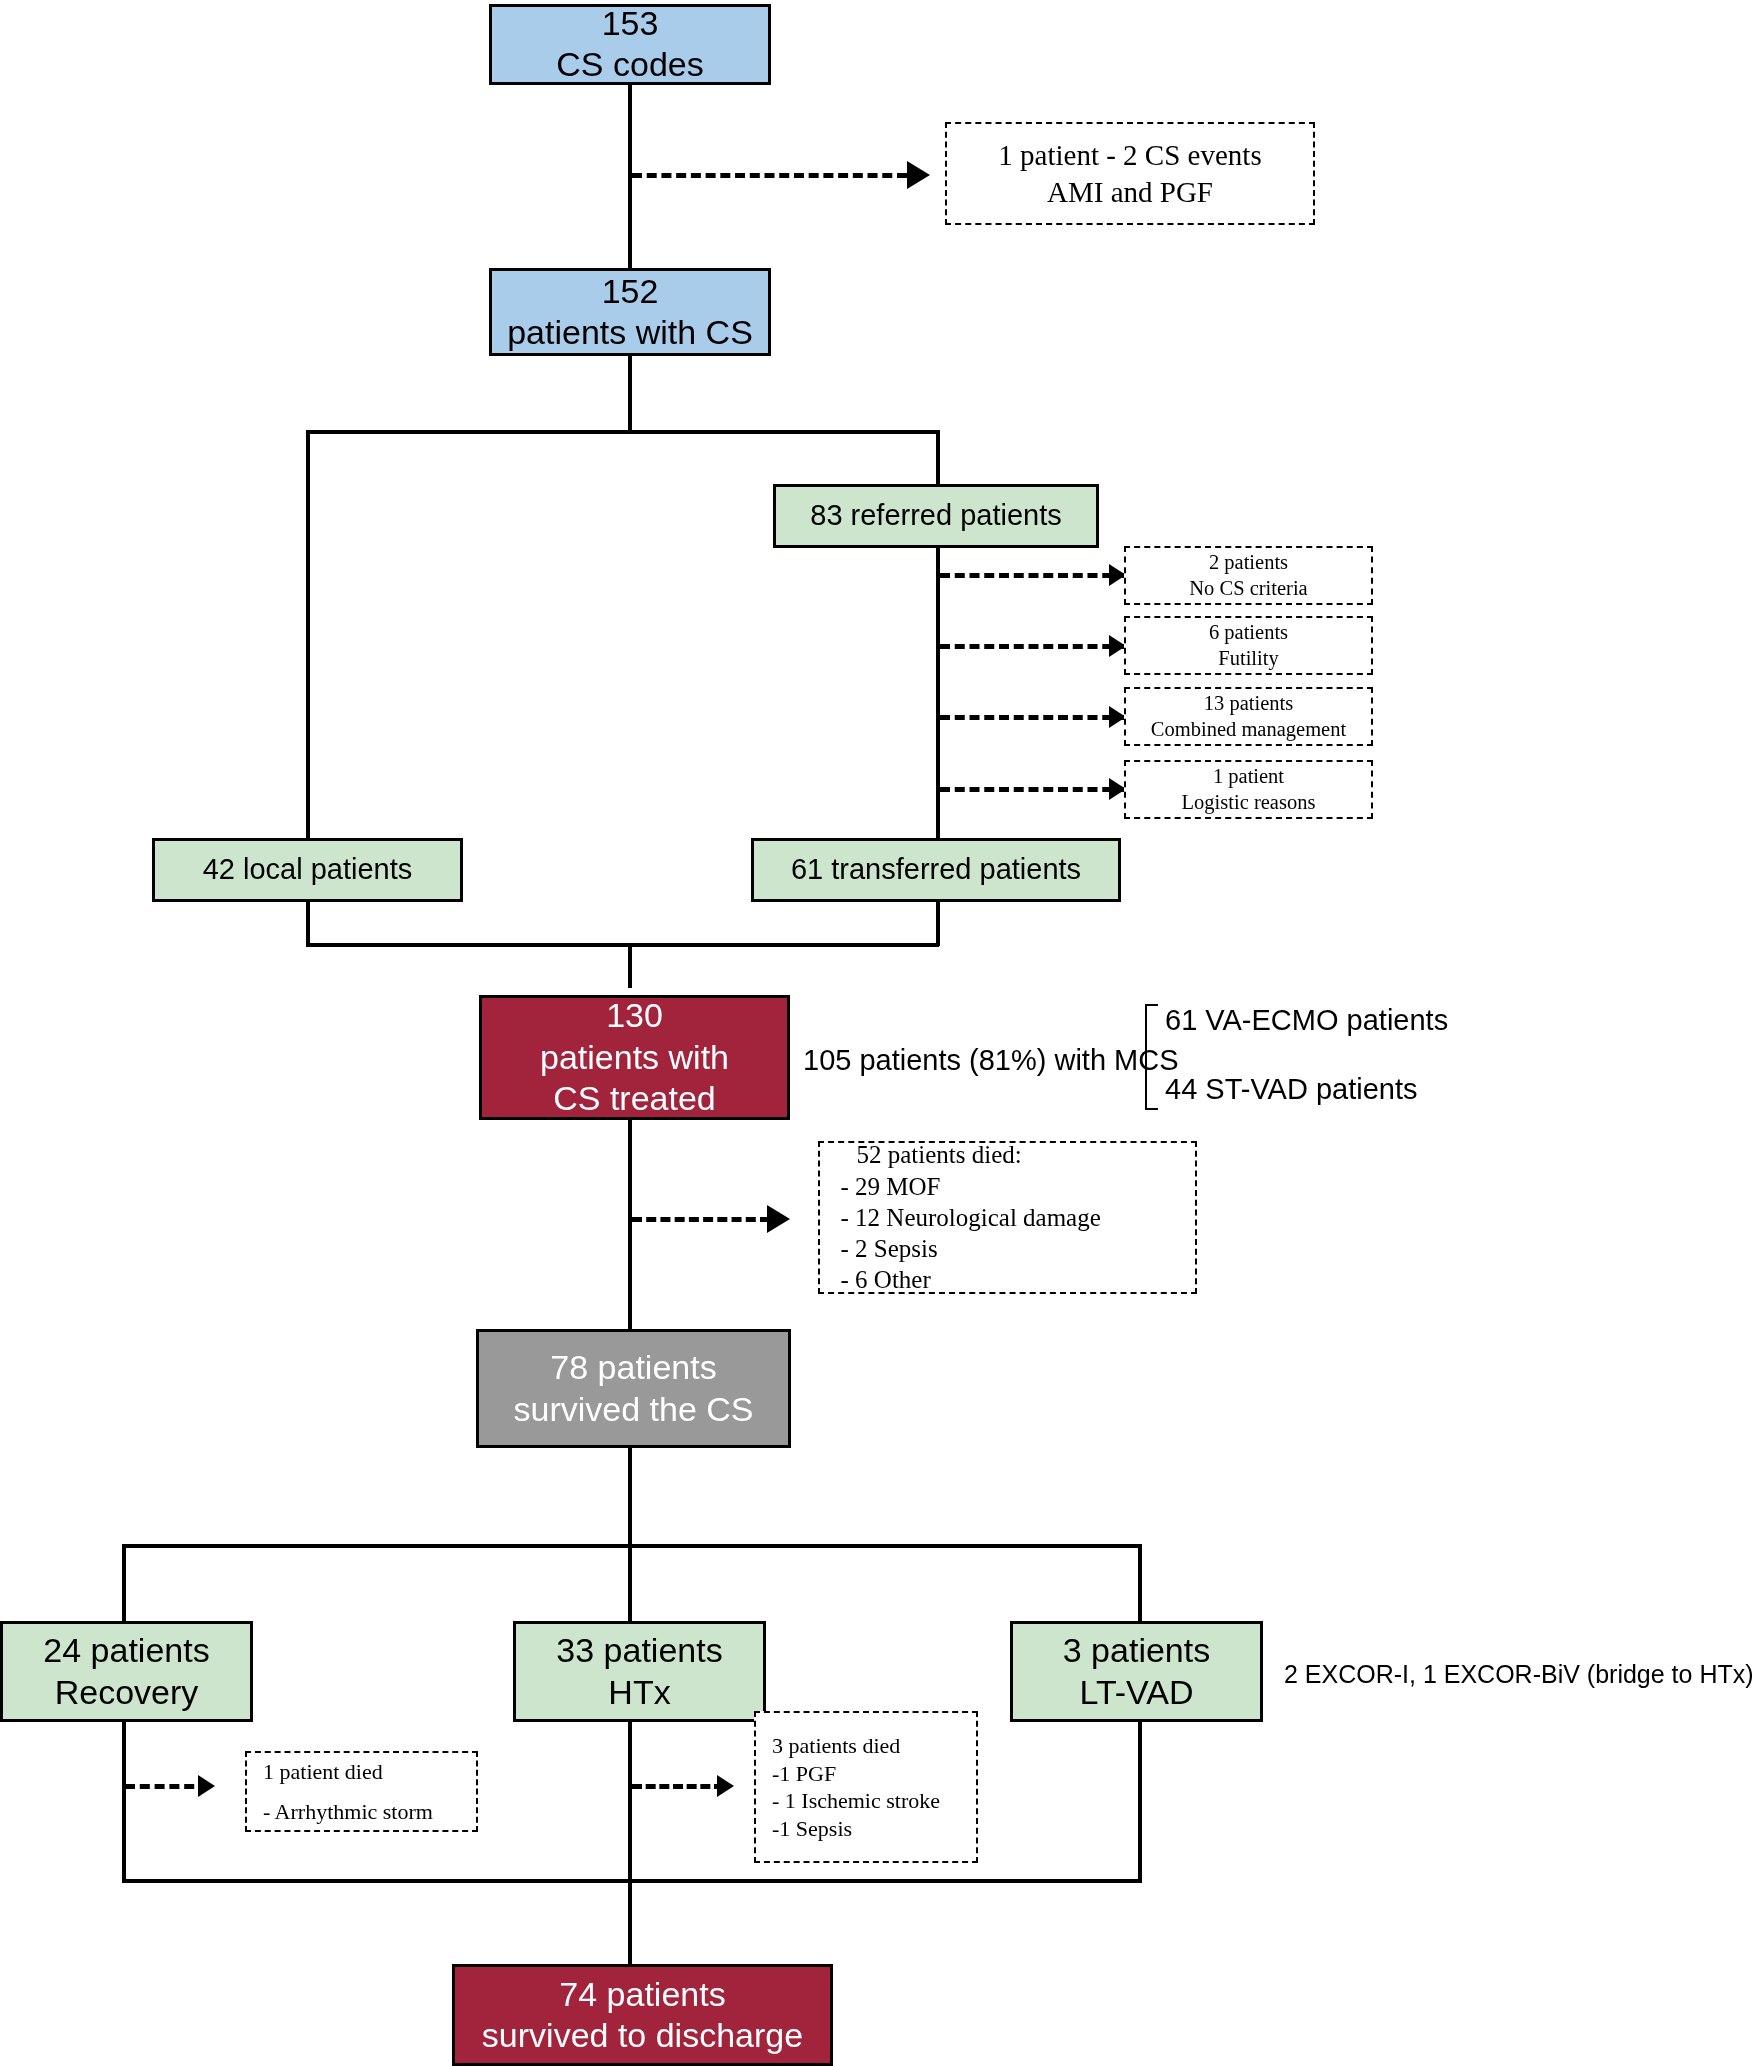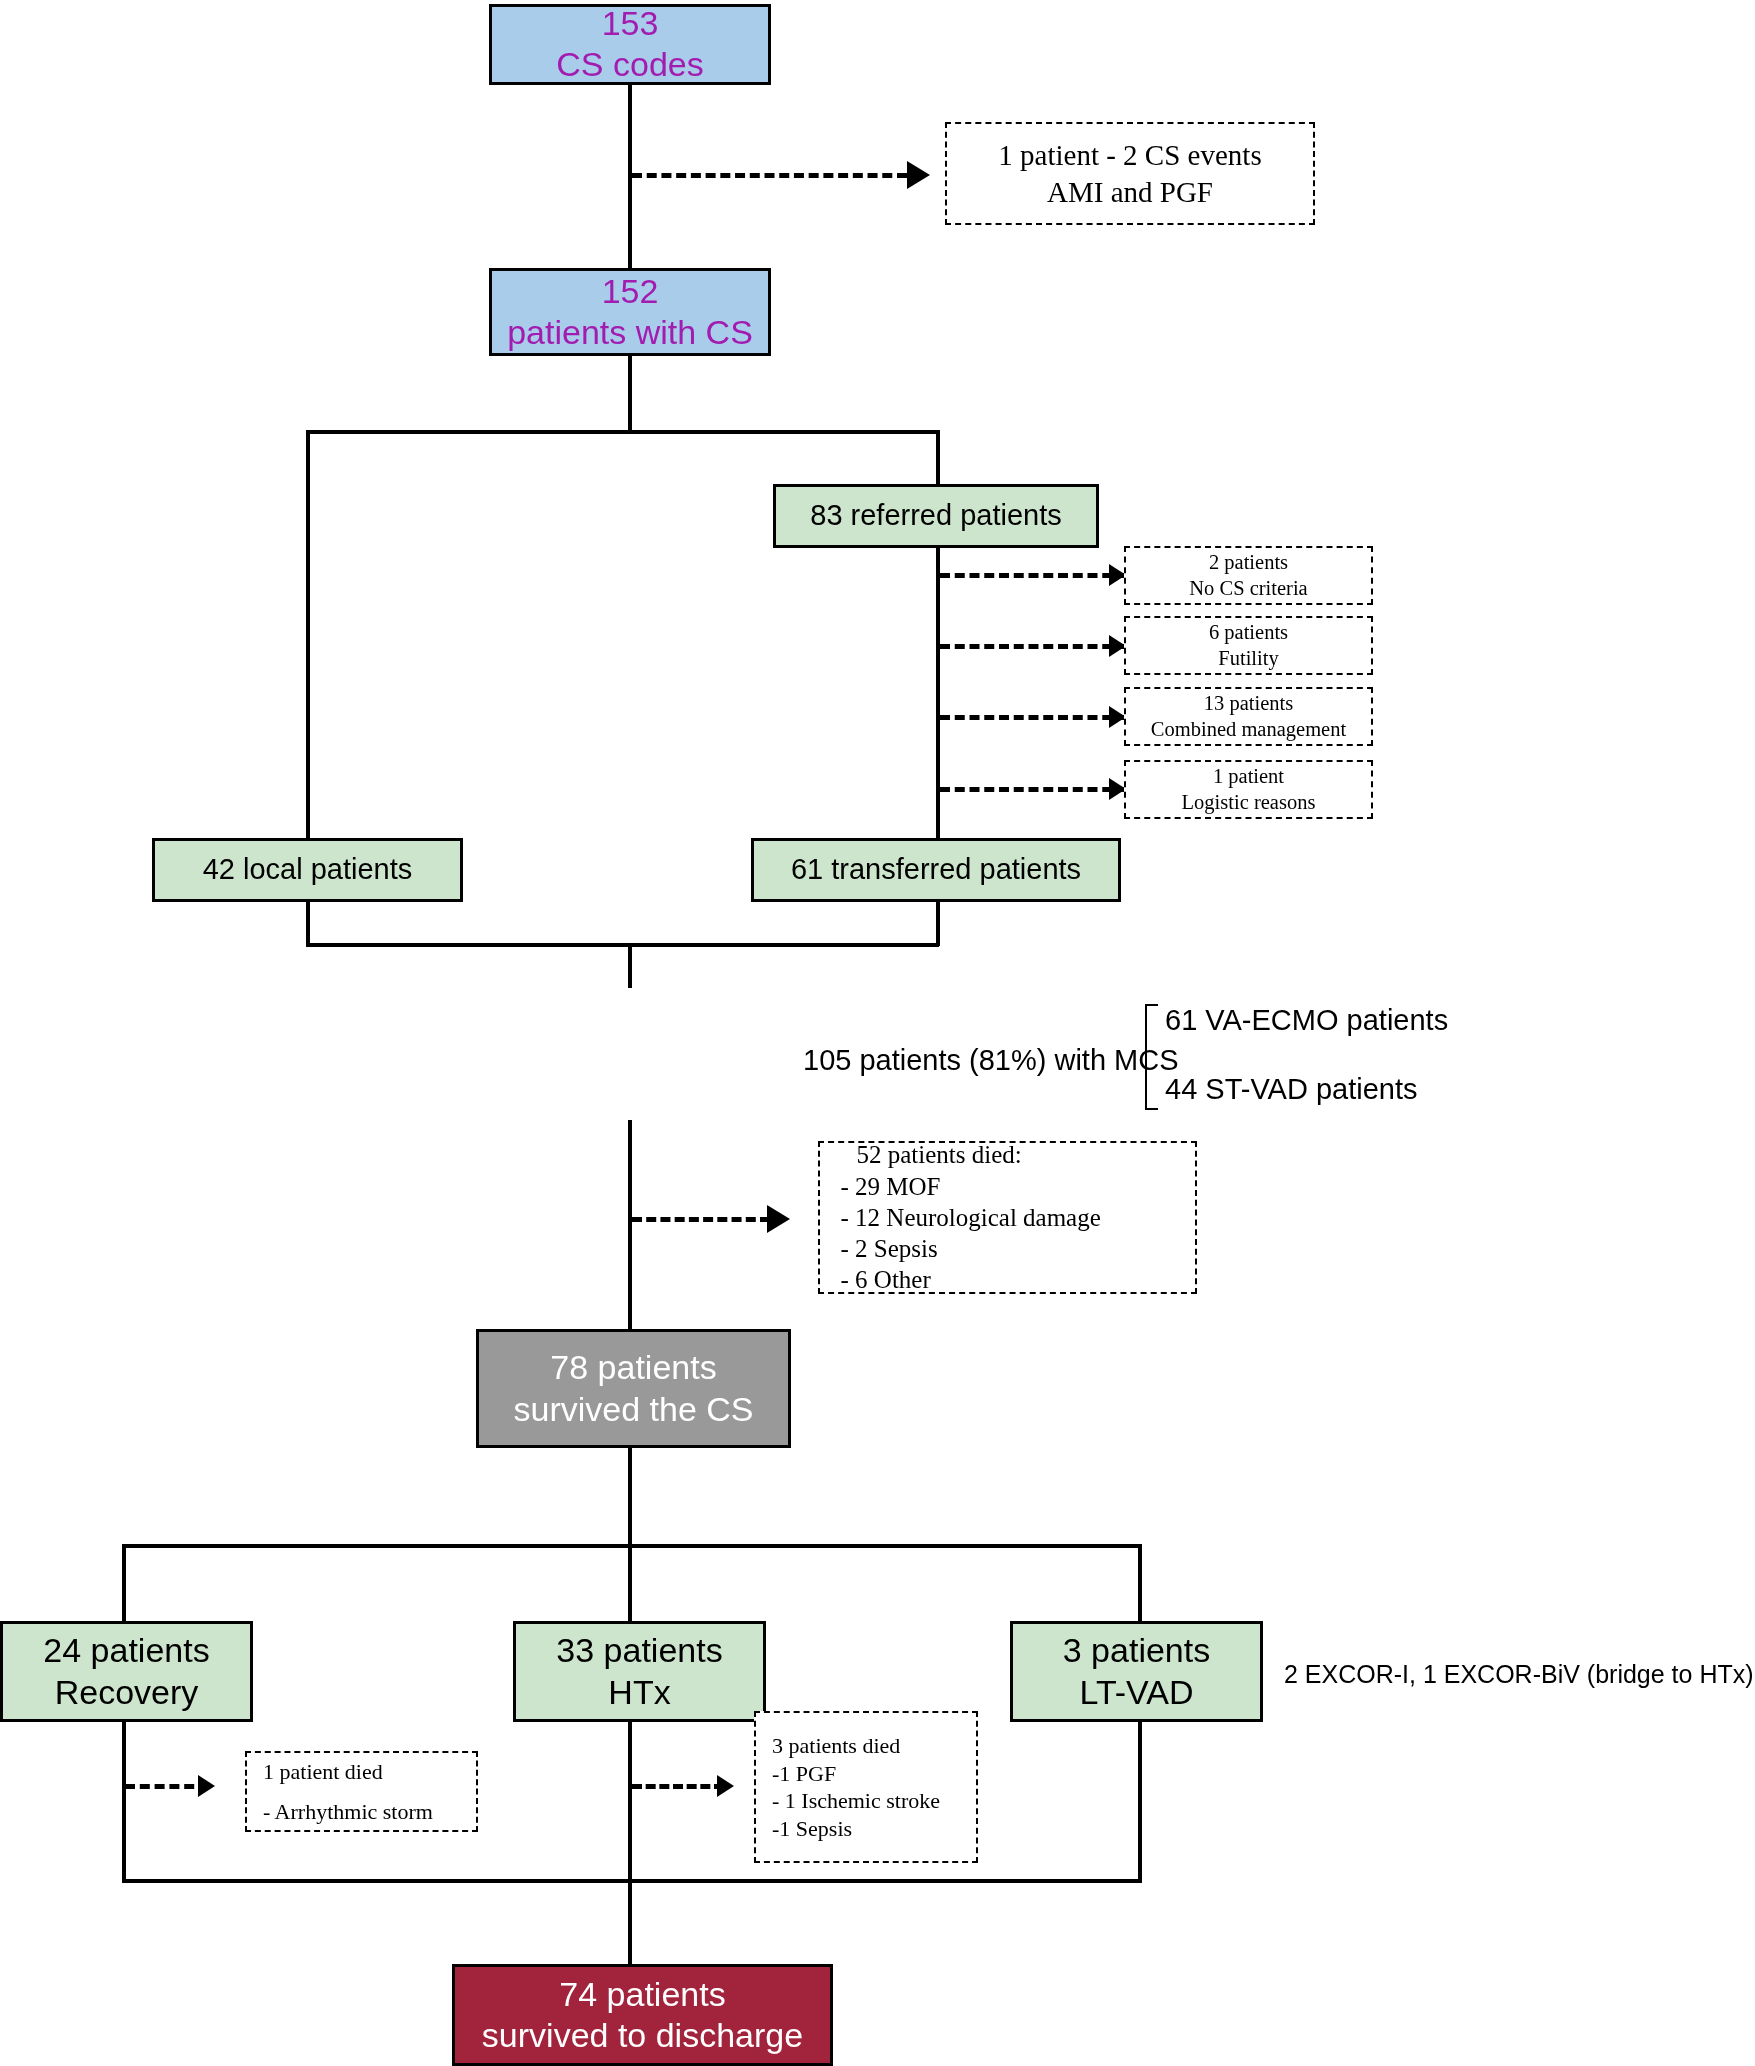--- a/index.html
+++ b/index.html
@@ -23,21 +23,21 @@
     box-sizing: border-box;
     border: 3.7px solid #000000;
     display: flex;
     flex-direction: column;
     align-items: center;
     justify-content: center;
     text-align: center;
     line-height: 1.22;
   }
   .node .ln { display: block; white-space: nowrap; }
-  .blue   { background: #aacceb; color: #a21caf; }
+  .blue   { background: #aacceb; color: #000000; }
   .green  { background: #cce5cc; color: #000; }
   .red    { background: #a2233c; color: #ffffff; }
   .grey   { background: #999999; color: #ffffff; }
 
   .dbox {
     position: absolute;
     box-sizing: border-box;
     border: 2.9px dashed #000000;
     background: #ffffff;
     display: flex;
@@ -162,20 +162,25 @@
   </div>
   <div class="node green f40" style="left:751px; top:838px; width:370px; height:64px;">
     <span class="ln">61 transferred patients</span>
   </div>
 
   <div class="line vline" style="left:306px; top:902px; height:44px;"></div>
   <div class="line vline" style="left:936px; top:902px; height:44px;"></div>
   <div class="line hline" style="left:306px; top:943px; width:633px;"></div>
   <div class="line vline" style="left:628px; top:943px; height:45px;"></div>
 
+  <div class="node red f46" style="left:479px; top:995px; width:311px; height:125px;">
+    <span class="ln">130</span>
+    <span class="ln">patients with</span>
+    <span class="ln">CS treated</span>
+  </div>
 
   <div class="ann f40" style="left:803px; top:1043px;">105 patients (81%) with MCS</div>
   <div class="brace" style="left:1145px; top:1004px; width:13px; height:106px;"></div>
   <div class="ann f40" style="left:1165px; top:1003px;">61 VA-ECMO patients</div>
   <div class="ann f40" style="left:1165px; top:1072px;">44 ST-VAD patients</div>
 
   <div class="line vline" style="left:628px; top:1120px; height:220px;"></div>
 
   <div class="darrow" style="left:632px; top:1217px; width:138px;"></div>
   <div class="ahead" style="left:767px; top:1205px;"></div>

